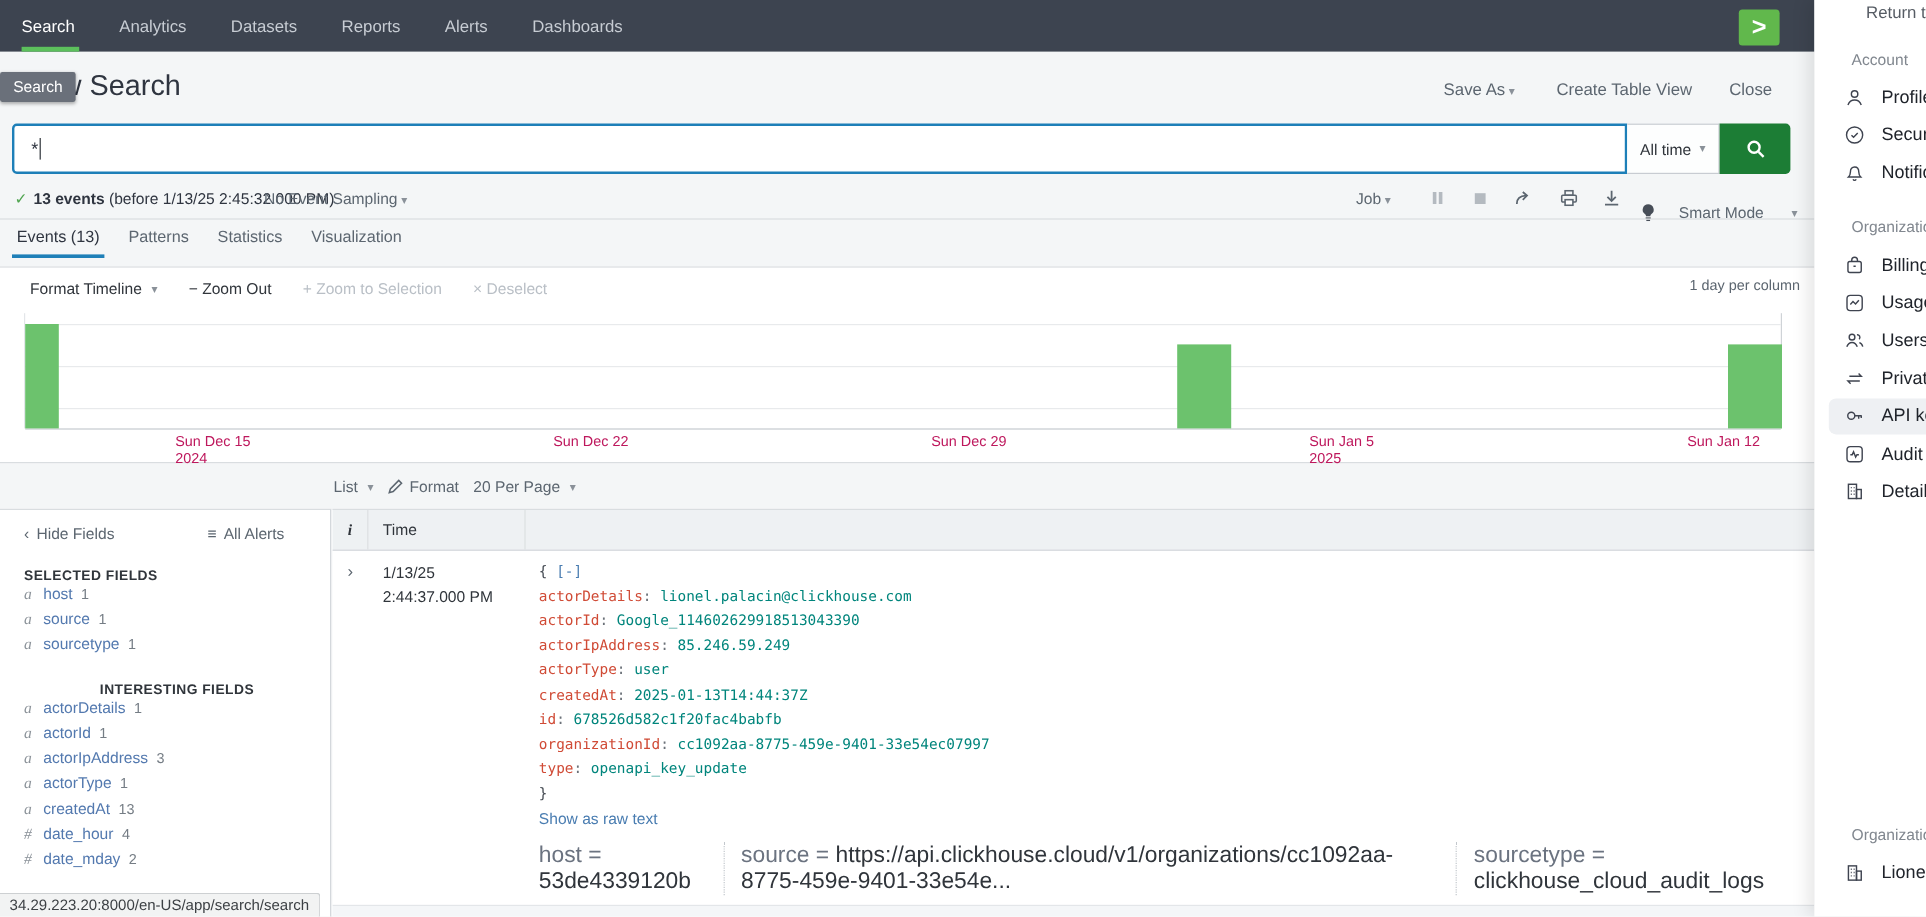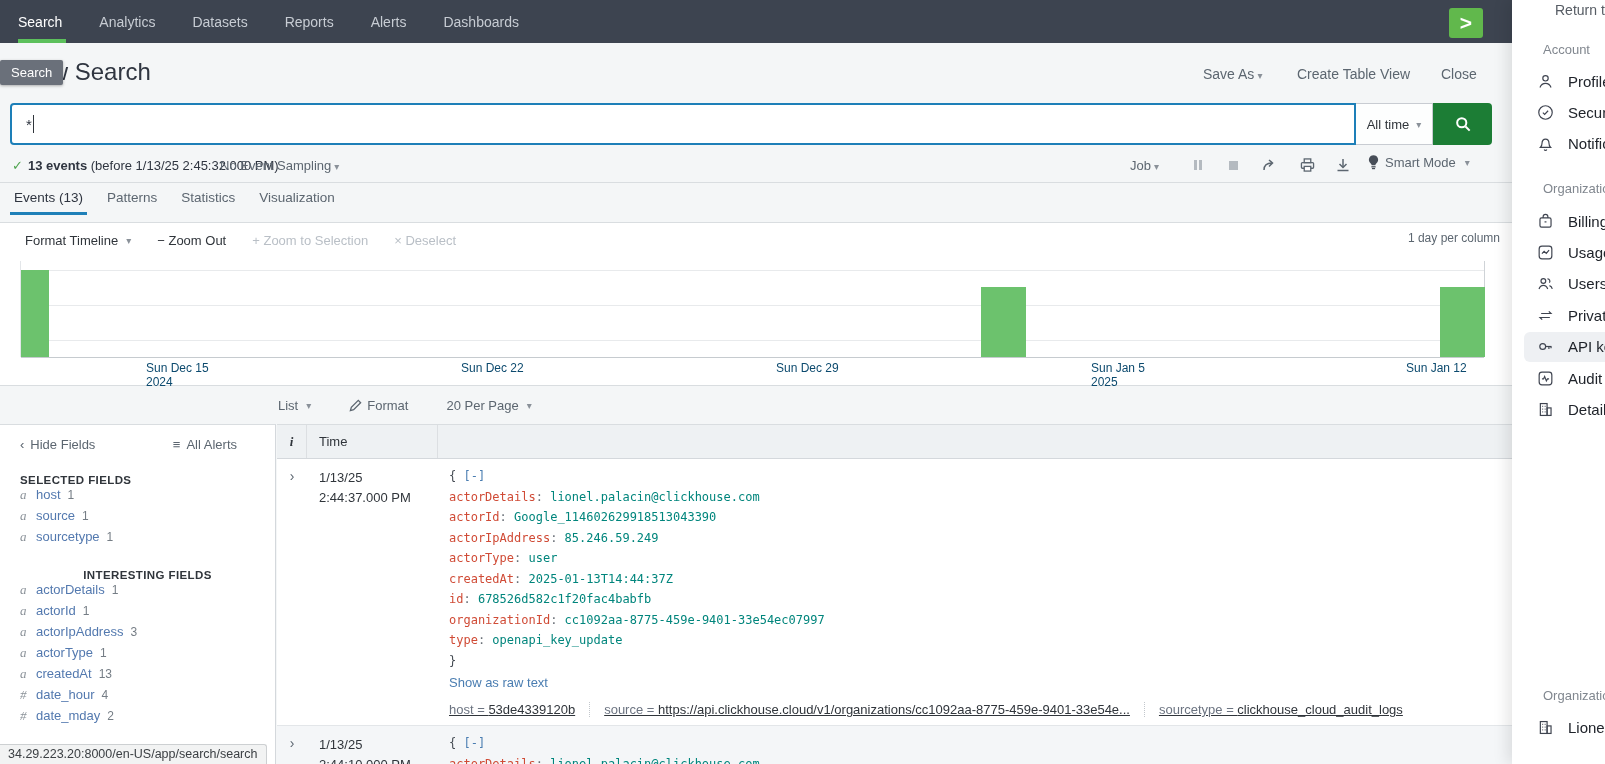--- a/index.html
+++ b/index.html
@@ -37,45 +37,45 @@
 
   
   .status-row { position:absolute; left:0; top:150px; width:1512px; height:32px; font-size:13px; color:#2f3540; }
   .events-count { position:absolute; left:12px; top:8px; }
   .events-count .check { color:#4fa44f; margin-right:5px; font-size:13px; }
   .events-count b { font-weight:bold; }
   #sampling { position:absolute; left:220px; top:8px; color:#5c6670; }
   #job-menu { position:absolute; left:1130px; top:8px; color:#5c6670; }
   .job-icons { position:absolute; top:6px; display:flex; align-items:center; }
   .jicon { width:20px; height:18px; display:flex; align-items:center; justify-content:center; }
-  .smart-mode { position:absolute; left:1368px; top:5px; display:flex; align-items:center; gap:6px; color:#5c6670; font-size:13px; }
+  .smart-mode { position:absolute; left:1368px; top:20px; display:flex; align-items:center; gap:20px; color:#5c6670; font-size:13px; }
   .hdiv { position:absolute; left:0; top:182px; width:1512px; height:1px; background:#d9dde0; }
 
   
   .tabs { position:absolute; left:14px; top:190px; display:flex; gap:24px; font-size:13.5px; }
   .tab { position:relative; color:#5c6670; padding-bottom:10px; cursor:pointer; }
   .tab.active { color:#2f3540; }
   .tab.active::after { content:""; position:absolute; left:-4px; right:-4px; bottom:0; height:3px; background:#1f80b8; }
 
   
   .timeline-box { position:absolute; left:0; top:222px; width:1512px; height:164px; background:#fff;
                   border-top:1px solid #d9dde0; border-bottom:1px solid #d9dde0; }
   .tl-controls { position:absolute; left:25px; top:10px; display:flex; gap:26px; font-size:13px; color:#30353b; align-items:center; }
   .tl-controls .disabled { color:#b9bfc6; }
   .tl-scale { position:absolute; right:12px; top:8px; font-size:12px; color:#5c6670; }
   .plot { position:absolute; left:20px; top:38px; width:1465px; height:96px; border-left:1px solid #e3e6e9; border-right:1px solid #cfd3d7; }
   .gridline { position:absolute; left:0; width:100%; height:1px; background:#e8eaec; }
   .baseline { position:absolute; left:0; bottom:-1px; width:100%; height:1px; background:#c6cbcf; }
   .bar { position:absolute; bottom:0; background:#6cc26d; }
   .ylab { position:absolute; font-size:11px; color:#5c6670; }
   .xtick { position:absolute; top:134px; width:1px; height:26px; background:#d5d9dc; }
-  .xlab { position:absolute; top:136px; font-size:12px; color:#0c4a6e; line-height:14px; white-space:nowrap; }
-
-  
-  .results-controls { position:absolute; left:278px; top:398px; display:flex; gap:38px; font-size:13px; color:#5c6670; align-items:center; }
+  .xlab { position:absolute; top:136px; font-size:12px; color:#be185d; line-height:14px; white-space:nowrap; }
+
+  
+  .results-controls { position:absolute; left:278px; top:398px; display:flex; gap:12px; font-size:13px; color:#5c6670; align-items:center; }
   .rc-item { display:flex; align-items:center; gap:5px; }
 
   
   .fields-panel { position:absolute; left:0; top:424px; width:276px; height:340px; background:#fff;
                   border-top:1px solid #d9dde0; border-right:1px solid #d4d8dc; padding:12px 0 0 20px; overflow:hidden; }
   .fp-header { display:flex; justify-content:space-between; padding-right:38px; font-size:13px; color:#5c6670; }
   .fp-h-left, .fp-h-right { display:flex; gap:6px; align-items:center; cursor:pointer; }
   .field-group-title { font-size:11.5px; font-weight:bold; letter-spacing:.4px; color:#30353b; margin-top:22px; }
   .field-row { display:flex; align-items:baseline; gap:7px; height:20px; font-size:13px; margin-top:1px; cursor:pointer; }
   .field-prefix { font-family:"Liberation Serif", serif; font-style:italic; color:#8b9299; width:9px; }
@@ -96,21 +96,21 @@
   .erow.alt { background:#f4f6f8; }
   .erow .col-i { color:#5c6670; font-size:14px; padding-top:9px; cursor:pointer; }
   .erow .col-time { font-size:13px; color:#30353b; line-height:20px; padding-top:9px; }
   .ev-body { padding-top:7px; padding-bottom:8px; }
   .json { font-family:"DejaVu Sans Mono", monospace; font-size:12px; line-height:20.5px; color:#444a52; }
   .json .jkey { color:#d04b36; }
   .json .jcolon { color:#6b7178; }
   .json .jval { color:#00857c; }
   .json .jlink { color:#4a7db1; cursor:pointer; }
   .raw-link { font-size:13px; color:#4a7db1; line-height:21px; margin-top:1px; cursor:pointer; display:inline-block; }
-  .meta-row { display:flex; margin-top:9px; font-size:13px; color:#30353b; align-items:center;text-decoration:underline; }
+  .meta-row { display:flex; margin-top:9px; font-size:19px; color:#30353b; align-items:center; }
   .meta-item { padding-right:14px; }
   .meta-item + .meta-item { border-left:1px dotted #c2c7cc; padding-left:14px; }
   .meta-key { color:#6b7380; }
 
   
   .right-panel { position:absolute; left:1512px; top:0; width:93px; height:764px; background:#fff;
                  box-shadow:-5px 0 14px rgba(0,0,0,.10); overflow:hidden; }
   .rp-return { position:absolute; left:43px; top:2px; font-size:14px; color:#565c64; white-space:nowrap; }
   .rp-header { position:absolute; left:31px; font-size:13px; color:#81878f; white-space:nowrap; }
   .rp-item { position:absolute; left:24px; height:30px; display:flex; align-items:center; gap:13px;

